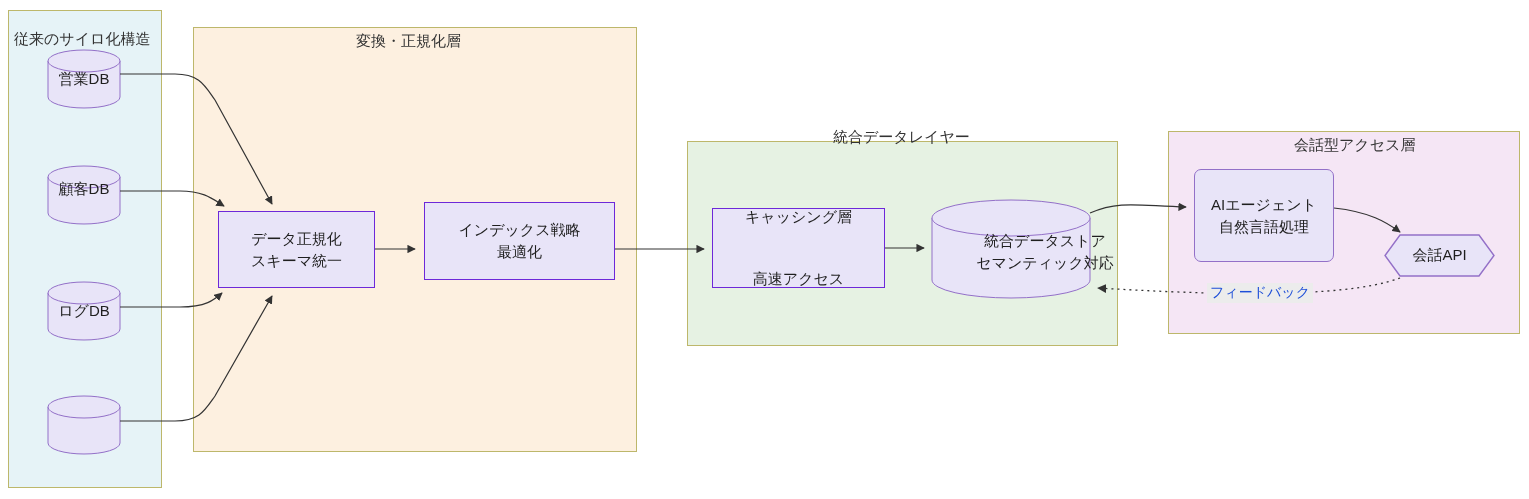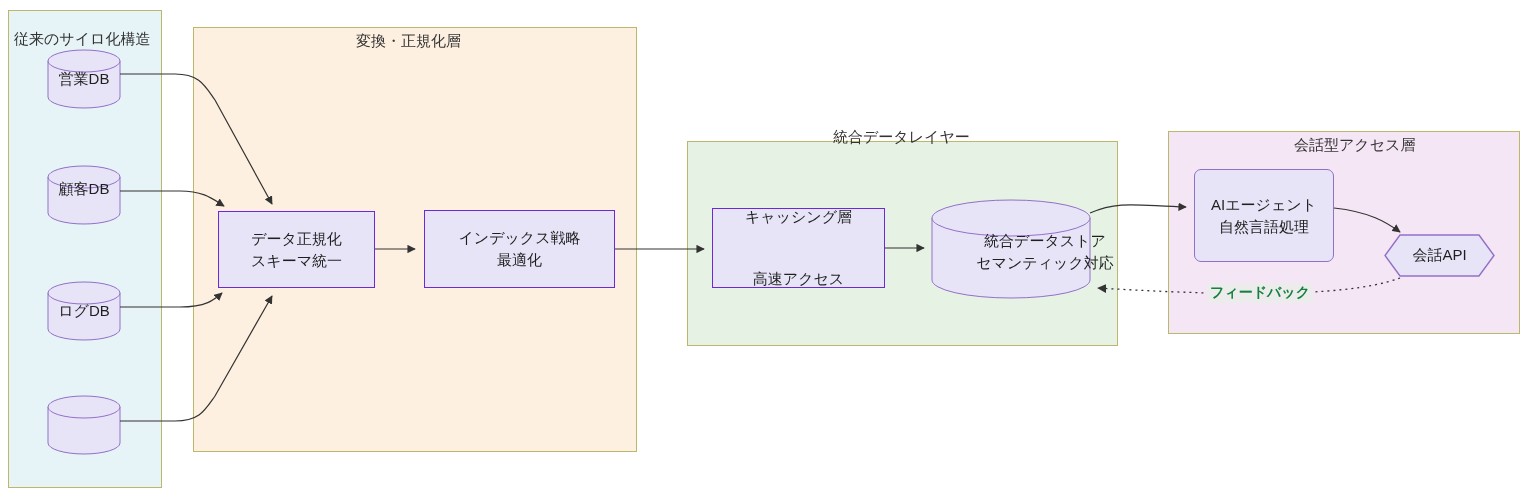--- a/index.html
+++ b/index.html
@@ -32,22 +32,22 @@
   
   .cyl-label{position:absolute;display:flex;align-items:center;justify-content:center;
              flex-direction:column;text-align:center;font-size:15px;line-height:1.45;
              color:#1f1f1f;pointer-events:none;}
 
   
   .hex-label{position:absolute;display:flex;align-items:center;justify-content:center;
              font-size:15px;color:#1f1f1f;}
 
   
-  .edge-label{position:absolute;font-size:14px;color:#15803d;background:#ececec;
-              padding:1px 3px;white-space:nowrap;font-weight:bold;}
+  .edge-label{position:absolute;font-size:14px;color:#1d4ed8;background:#ececec;
+              padding:1px 3px;white-space:nowrap;}
 
   svg{position:absolute;left:0;top:0;overflow:visible;}
   #edges{width:1529px;height:499px;pointer-events:none;}
 </style>
 </head>
 <body>
 
 <div id="canvas">
 
   <div class="cluster" id="cluster-silo"></div>
@@ -111,21 +111,21 @@
 
   <div class="hex-label" style="left:1385px;top:235px;width:109px;height:41px;">
     <span>会話API</span>
   </div>
 
   <div class="node rect" style="left:218px;top:211px;width:157px;height:77px;">
     <span>データ正規化</span>
     <span>スキーマ統一</span>
   </div>
 
-  <div class="node rect" style="left:424px;top:210px;width:191px;height:78px;">
+  <div class="node rect" style="left:424px;top:202px;width:191px;height:78px;">
     <span>インデックス戦略</span>
     <span>最適化</span>
   </div>
 
   <div class="node rect" style="left:712px;top:208px;width:173px;height:80px;gap:40px;">
     <span>キャッシング層</span>
     <span>高速アクセス</span>
   </div>
 
   <div class="node rect-round" style="left:1194px;top:169px;width:140px;height:93px;">

